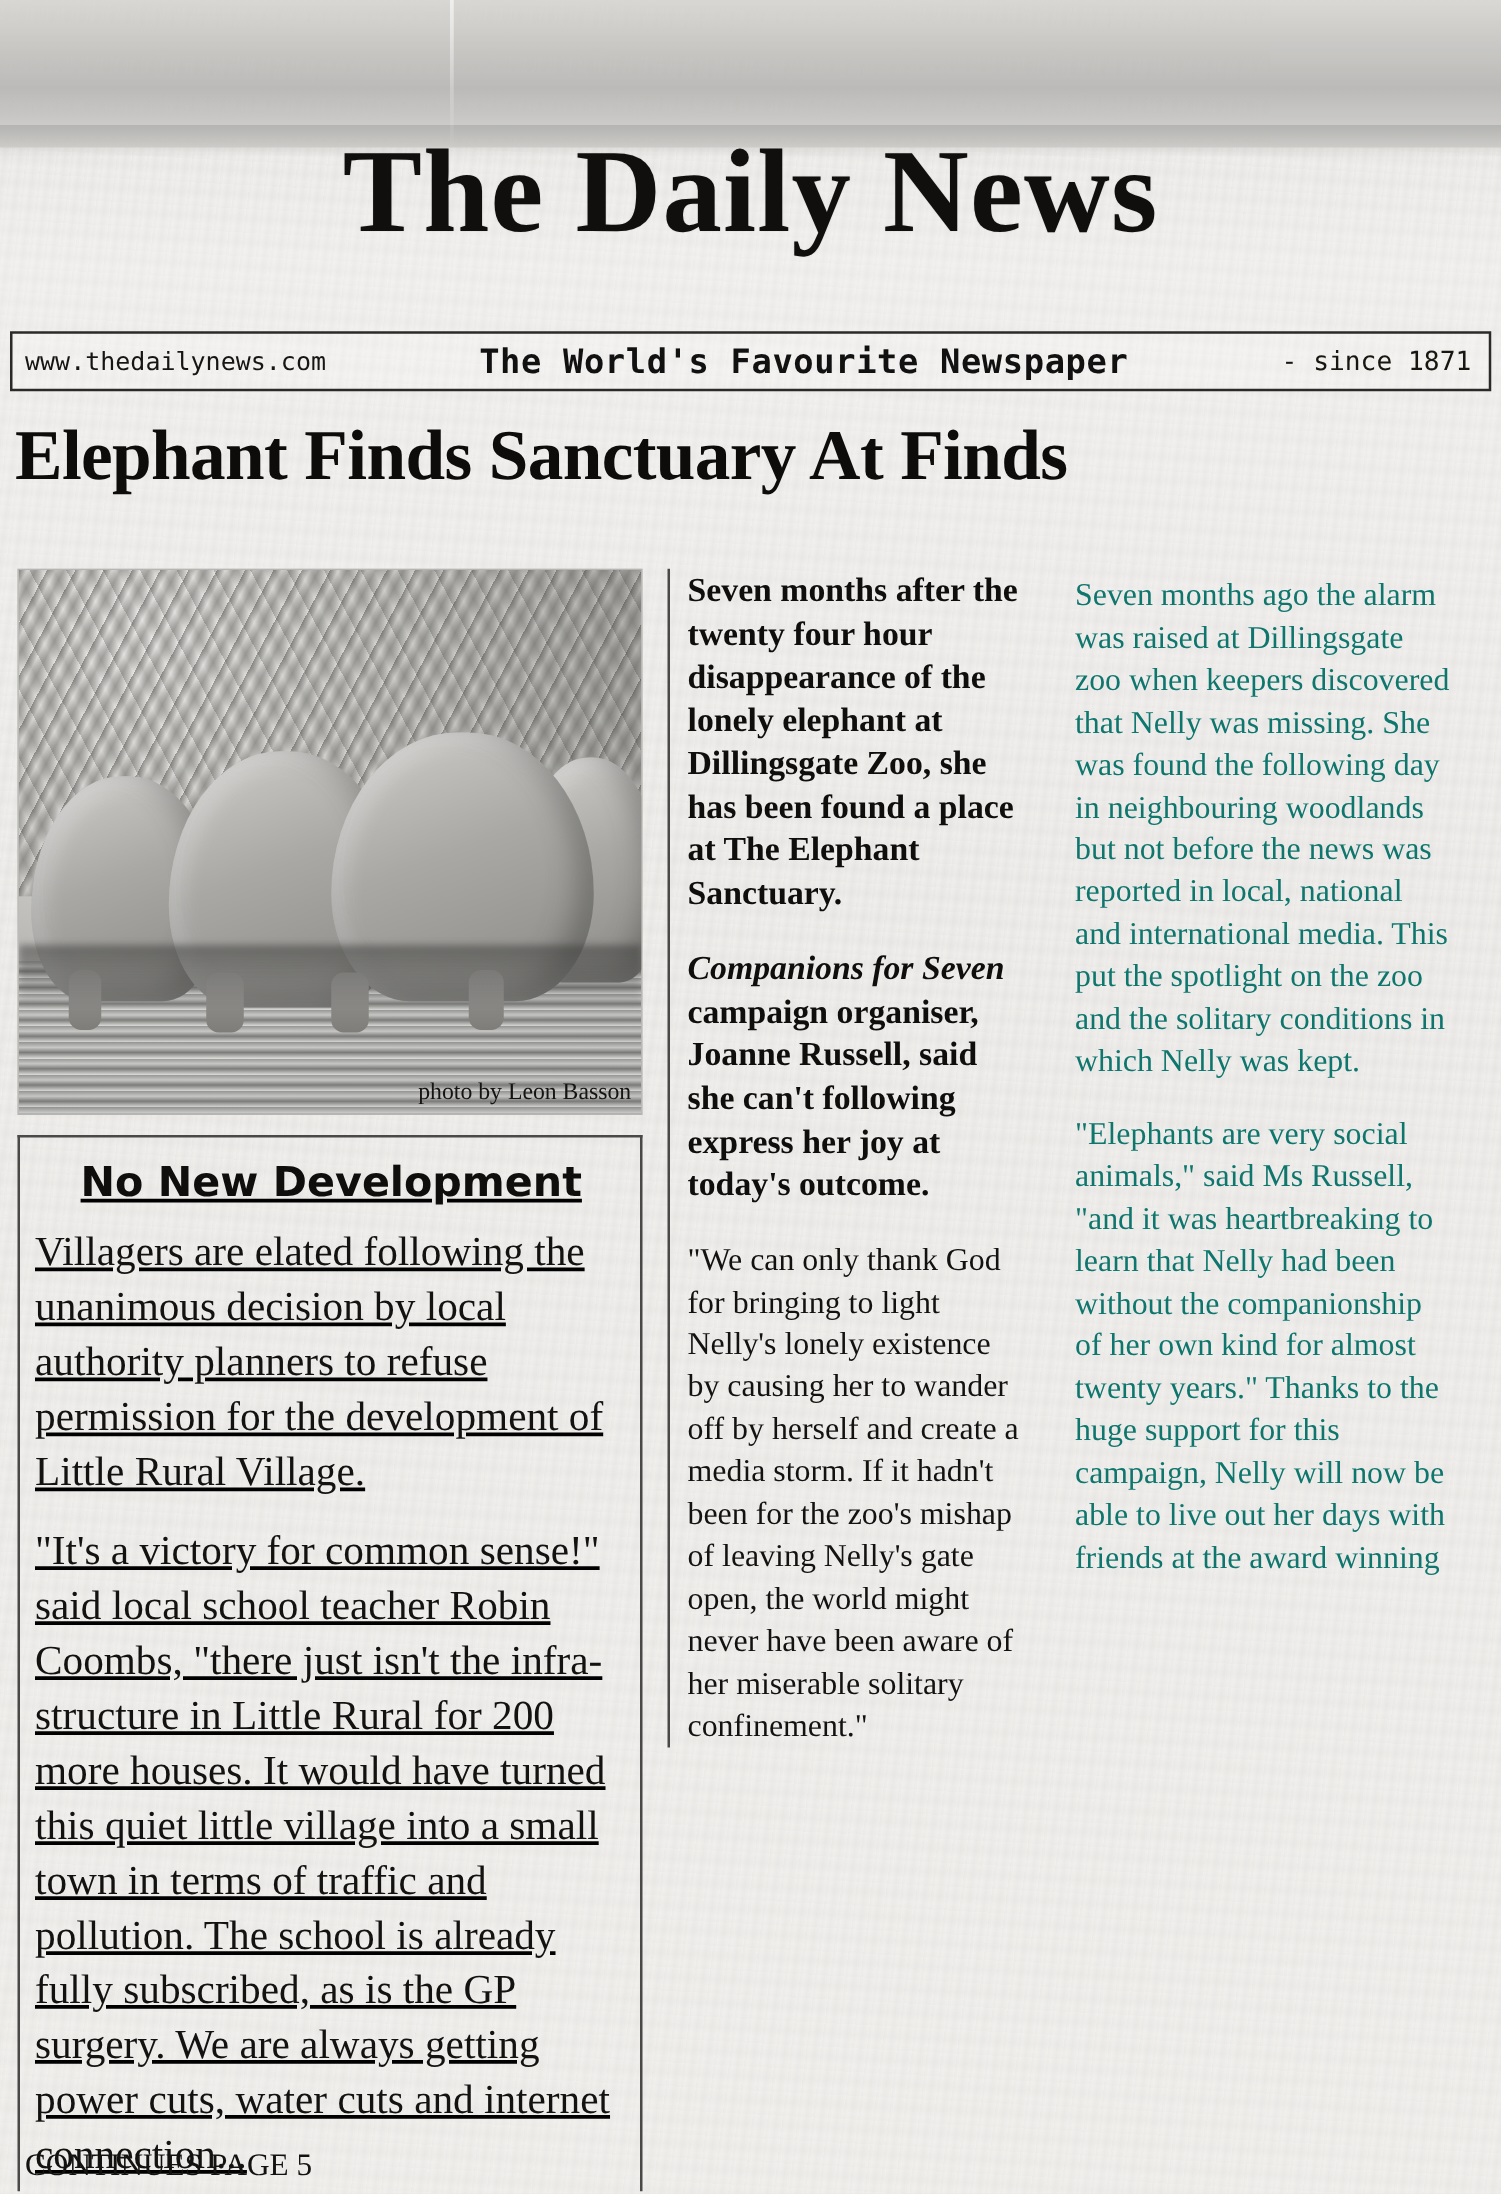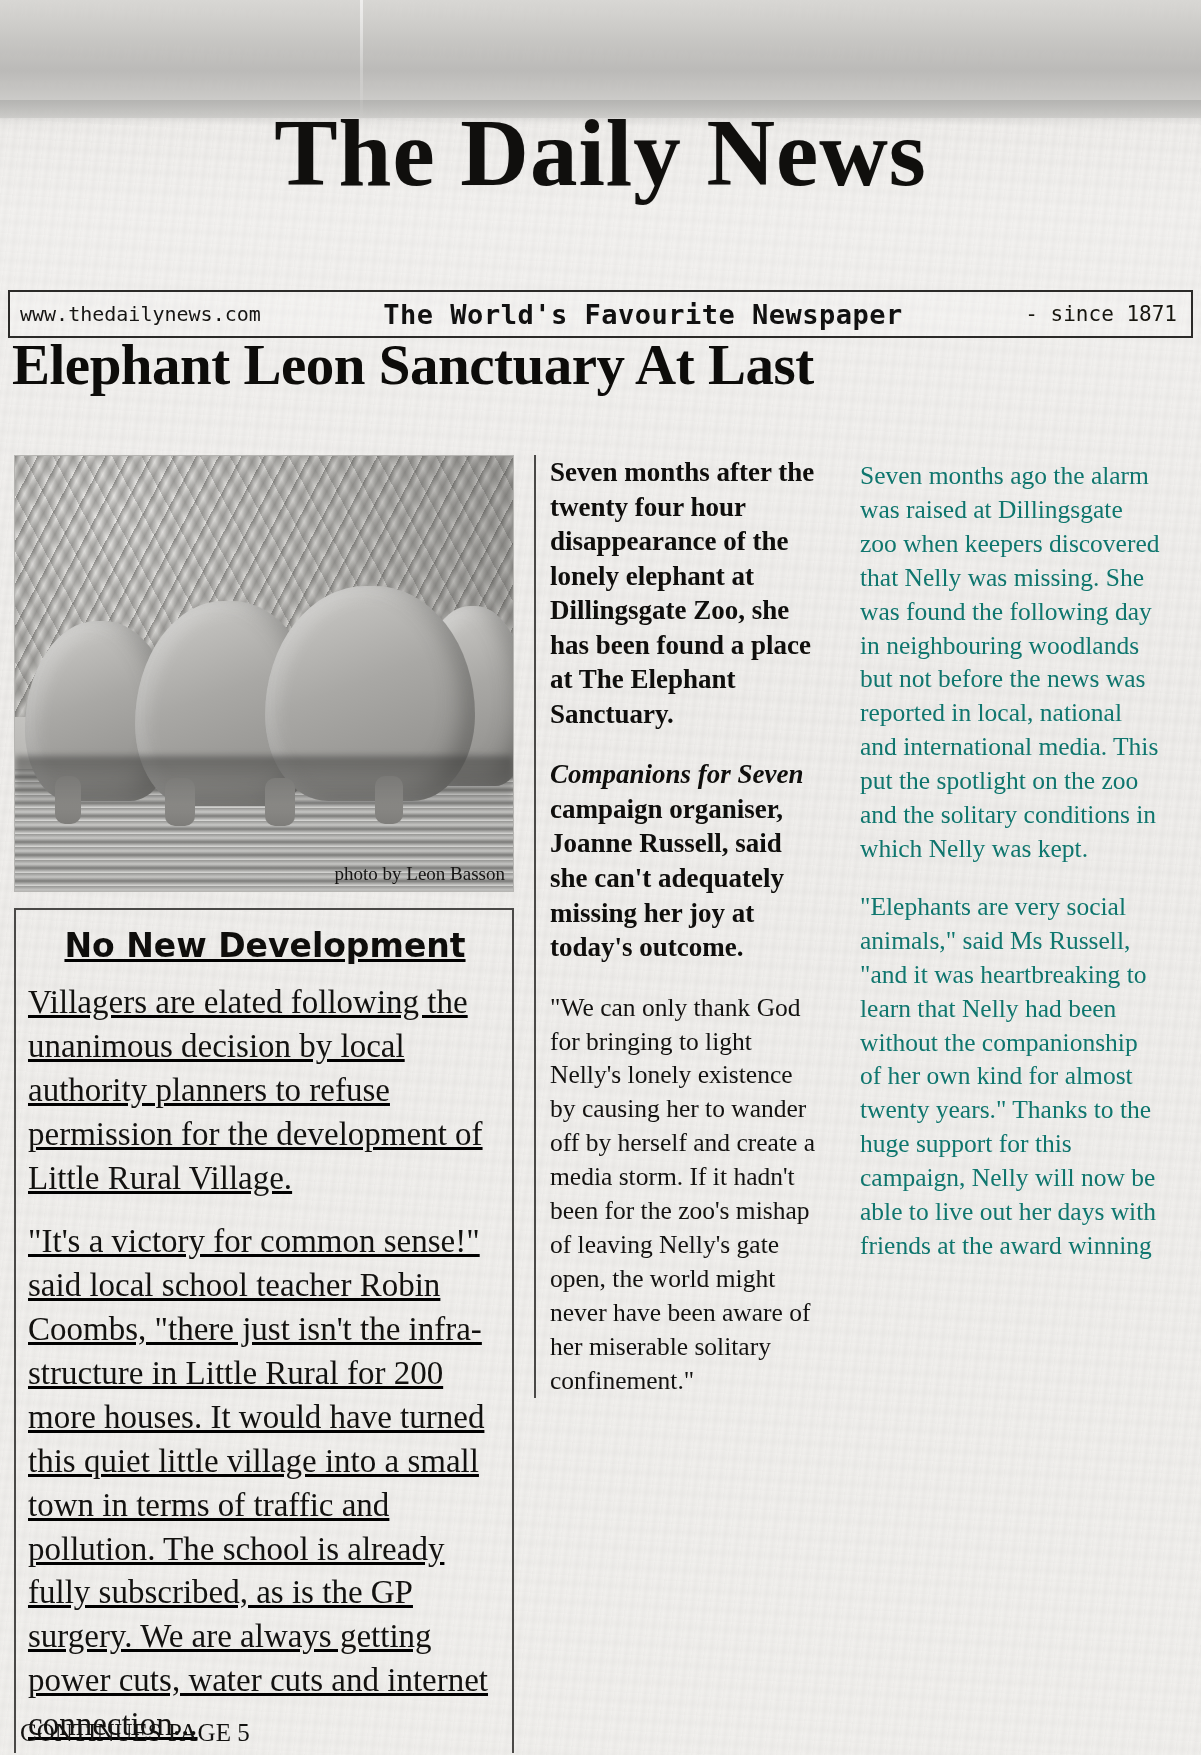--- a/index.html
+++ b/index.html
@@ -67,21 +67,20 @@
     top: 265px;
     left: 8px;
     right: 8px;
     height: 48px;
     border: 2px solid #2b2a28;
     display: flex;
     align-items: center;
     box-sizing: border-box;
     padding: 0 10px;
     background: rgba(255,255,255,0.18);
-    margin-top: 25px;
   }
   .strapline .url {
     font-family: "DejaVu Sans Mono", monospace;
     font-size: 20px;
     color: #161513;
     letter-spacing: 0px;
   }
   .strapline .slogan {
     flex: 1;
     text-align: center;
@@ -278,21 +277,21 @@
 <div class="page">
 
   <div class="masthead">The Daily News</div>
 
   <div class="strapline">
     <span class="url">www.thedailynews.com</span>
     <span class="slogan">The World's Favourite Newspaper</span>
     <span class="since">- since 1871</span>
   </div>
 
-  <div class="headline">Elephant Leon Sanctuary At Last</div>
+  <div class="headline">Elephant Finds Sanctuary At Finds</div>
 
   <div class="col-left">
 
     <div class="photo">
       <div class="sky"></div>
       <div class="bush"></div>
       <div class="water"></div>
       <div class="eleph e4"></div>
       <div class="eleph e1"></div>
       <div class="eleph e2"></div>
@@ -310,21 +309,21 @@
       <div class="body-text">
         <p>Villagers are elated following the unanimous decision by local authority planners to refuse permission for the development of Little Rural Village.</p>
         <p>"It's a victory for common sense!" said local school teacher Robin Coombs, "there just isn't the infra-structure in Little Rural for 200 more houses.  It would have turned this quiet little village into a small town in terms of traffic and pollution.  The school is already fully subscribed, as is the GP surgery. We are always getting power cuts, water cuts and internet connection...</p>
       </div>
     </div>
 
   </div>
 
   <div class="col-mid">
     <p class="lead">Seven months after the twenty four hour disappearance of the lonely elephant at Dillingsgate Zoo, she has been found a place at The Elephant Sanctuary.</p>
-    <p class="lead2"><em>Companions for Seven</em><span> campaign organiser, Joanne Russell, said she can't adequately missing her joy at today's outcome.</span></p>
+    <p class="lead2"><em>Companions for Seven</em><span> campaign organiser, Joanne Russell, said she can't following express her joy at today's outcome.</span></p>
     <p class="mid-body">"We can only thank God for bringing to light Nelly's lonely existence by causing her to wander off by herself and create a media storm.  If it hadn't been for the zoo's mishap of leaving Nelly's gate open, the world might never have been aware of her miserable solitary confinement."</p>
   </div>
 
   <div class="col-right">
     <p class="right-body">Seven months ago the alarm was raised at Dillingsgate zoo when keepers discovered that Nelly was missing. She was found the following day in neighbouring woodlands but not before the news was reported in local, national and international media. This put the spotlight on the zoo and the solitary conditions in which Nelly was kept.</p>
     <p class="right-body">"Elephants are very social animals," said Ms Russell, "and it was heartbreaking to learn that Nelly had been without the companionship of her own kind for almost twenty years." Thanks to the huge support for this campaign, Nelly will now be able to live out her days with friends at the award winning</p>
   </div>
 
   <div class="continues">CONTINUES PAGE 5</div>
 

